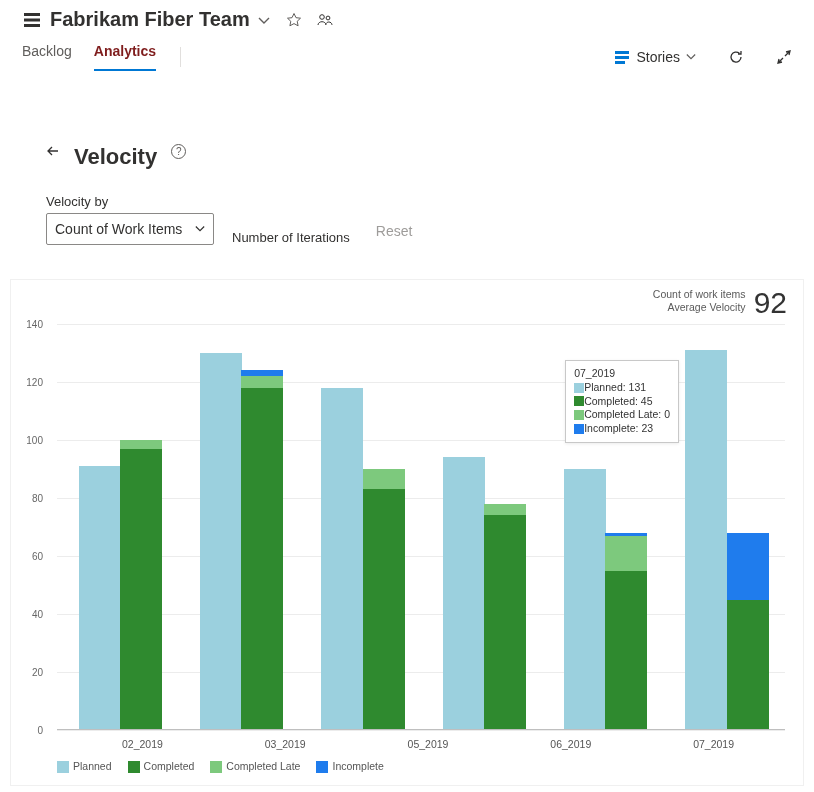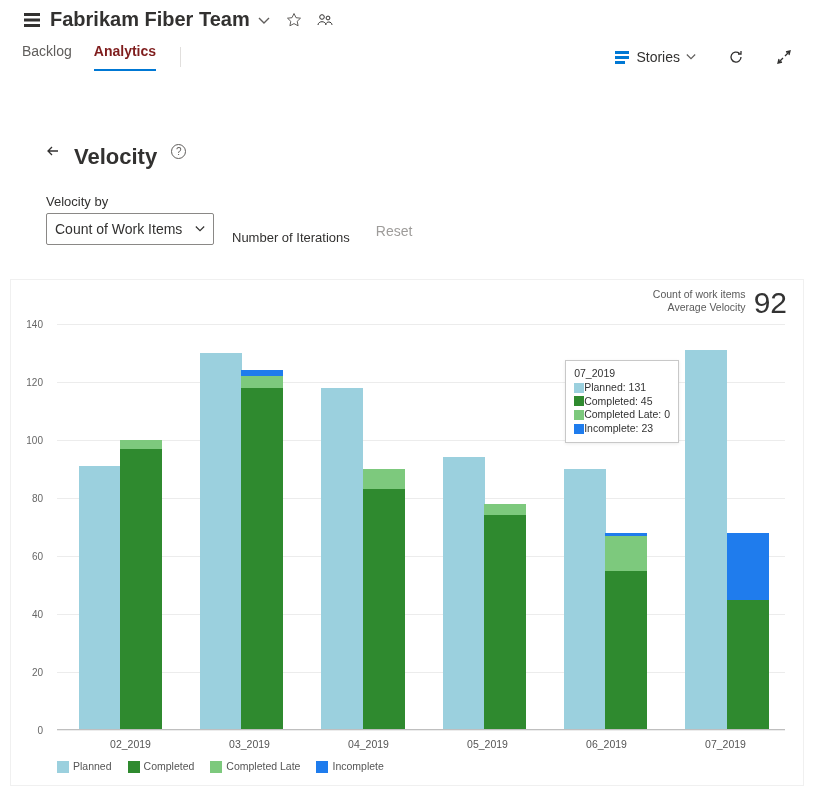--- a/index.html
+++ b/index.html
@@ -265,21 +265,20 @@
             <div class="seg completed" style="height: 66.1765%;"></div>
             <div class="seg late" style="height: 0%;"></div>
             <div class="seg incomplete" style="height: 33.8235%;"></div>
           </div>
         </div>
       </div>
     <div class="x-axis-line"></div>
     <div class="x-labels" id="xlabels">
         <div class="x-lbl">02_2019</div>
         <div class="x-lbl">03_2019</div>
-        <div class="x-lbl">04_2019</div>
         <div class="x-lbl">05_2019</div>
         <div class="x-lbl">06_2019</div>
         <div class="x-lbl">07_2019</div>
       </div>
 
     <div class="tooltip">
       <div class="tt-title">07_2019</div>
       <div class="tt-row">
           <span class="sw sw-planned"></span>
           <span>Planned: 131</span>

